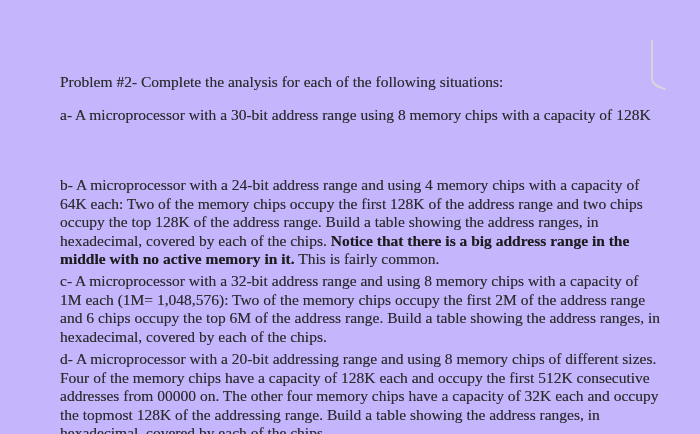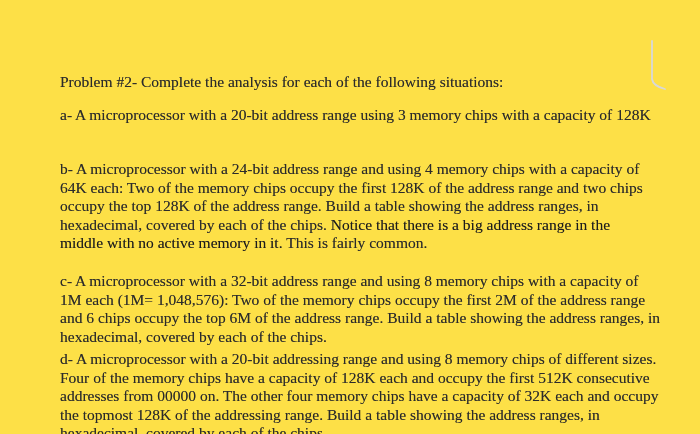--- a/index.html
+++ b/index.html
@@ -3,41 +3,41 @@
 <meta charset="utf-8">
 <style>
   html, body {
     margin: 0;
     padding: 0;
   }
   .page {
     position: relative;
     width: 700px;
     height: 434px;
-    background: #fde047;
+    background: #c4b5fd;
     overflow: hidden;
     font-family: "Liberation Serif", "DejaVu Serif", serif;
     color: #2b2b2b;
   }
   .textblock {
     position: absolute;
     left: 60px;
     white-space: pre;
     font-size: 15.5px;
     line-height: 18.5px;
     text-shadow: 0 0 0.6px rgba(45,45,45,0.5);
   }
   .title { top: 73px; }
   .para-a { top: 106px; }
-  .para-b { top: 160px; }
+  .para-b { top: 176px; }
   .para-c { top: 272px; }
   .para-d { top: 350px; }
   .line { height: 18.5px; }
   .bold {
-    font-weight: normal;
+    font-weight: bold;
     color: #1c1c1c;
     margin-top: 29px;
   }
   .curl {
     position: absolute;
     left: 640px;
     top: 34px;
     width: 40px;
     height: 62px;
   }
@@ -46,18 +46,18 @@
 <body>
 
 <div class="page">
 
   <svg class="curl" viewBox="0 0 40 62" xmlns="http://www.w3.org/2000/svg">
     <path d="M 12 7 L 12 45 Q 13 52 25 55" fill="none" stroke="#d8d8d8" stroke-width="1.8" stroke-linecap="round"></path>
   </svg>
 
   <div class="textblock title">Problem #2- Complete the analysis for each of the following situations:</div>
 
-  <div class="textblock para-a"><div class="line"><span>a- A microprocessor with a 20-bit address range using 3 memory chips with a capacity of 128K</span></div></div>
+  <div class="textblock para-a"><div class="line"><span>a- A microprocessor with a 30-bit address range using 8 memory chips with a capacity of 128K</span></div></div>
   <div class="textblock para-b"><div class="line"><span>b- A microprocessor with a 24-bit address range and using 4 memory chips with a capacity of</span></div><div class="line"><span>64K each: Two of the memory chips occupy the first 128K of the address range and two chips</span></div><div class="line"><span>occupy the top 128K of the address range. Build a table showing the address ranges, in</span></div><div class="line"><span>hexadecimal, covered by each of the chips. </span><span class="bold">Notice that there is a big address range in the</span></div><div class="line"><span class="bold">middle with no active memory in it.</span><span> This is fairly common.</span></div></div>
   <div class="textblock para-c"><div class="line"><span>c- A microprocessor with a 32-bit address range and using 8 memory chips with a capacity of</span></div><div class="line"><span>1M each (1M= 1,048,576): Two of the memory chips occupy the first 2M of the address range</span></div><div class="line"><span>and 6 chips occupy the top 6M of the address range. Build a table showing the address ranges, in</span></div><div class="line"><span>hexadecimal, covered by each of the chips.</span></div></div>
   <div class="textblock para-d"><div class="line"><span>d- A microprocessor with a 20-bit addressing range and using 8 memory chips of different sizes.</span></div><div class="line"><span>Four of the memory chips have a capacity of 128K each and occupy the first 512K consecutive</span></div><div class="line"><span>addresses from 00000 on. The other four memory chips have a capacity of 32K each and occupy</span></div><div class="line"><span>the topmost 128K of the addressing range. Build a table showing the address ranges, in</span></div><div class="line"><span>hexadecimal, covered by each of the chips</span></div></div>
 
 </div>
 
 </body></html>

